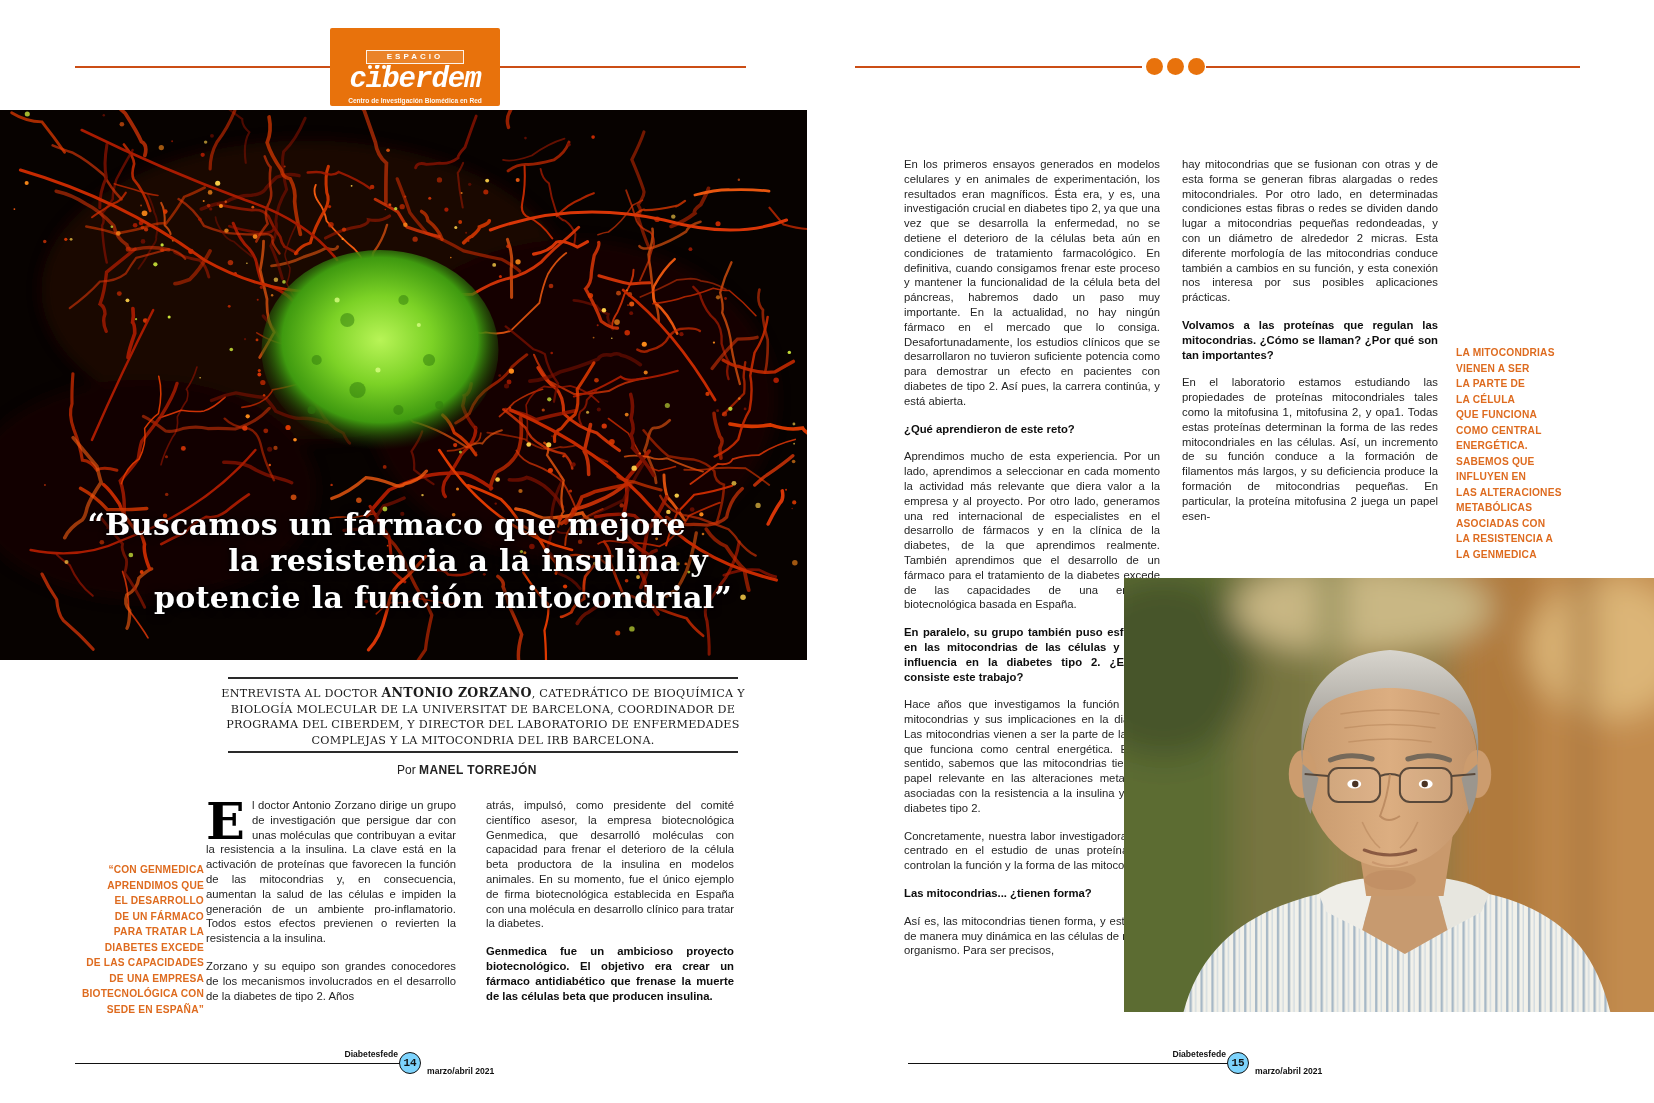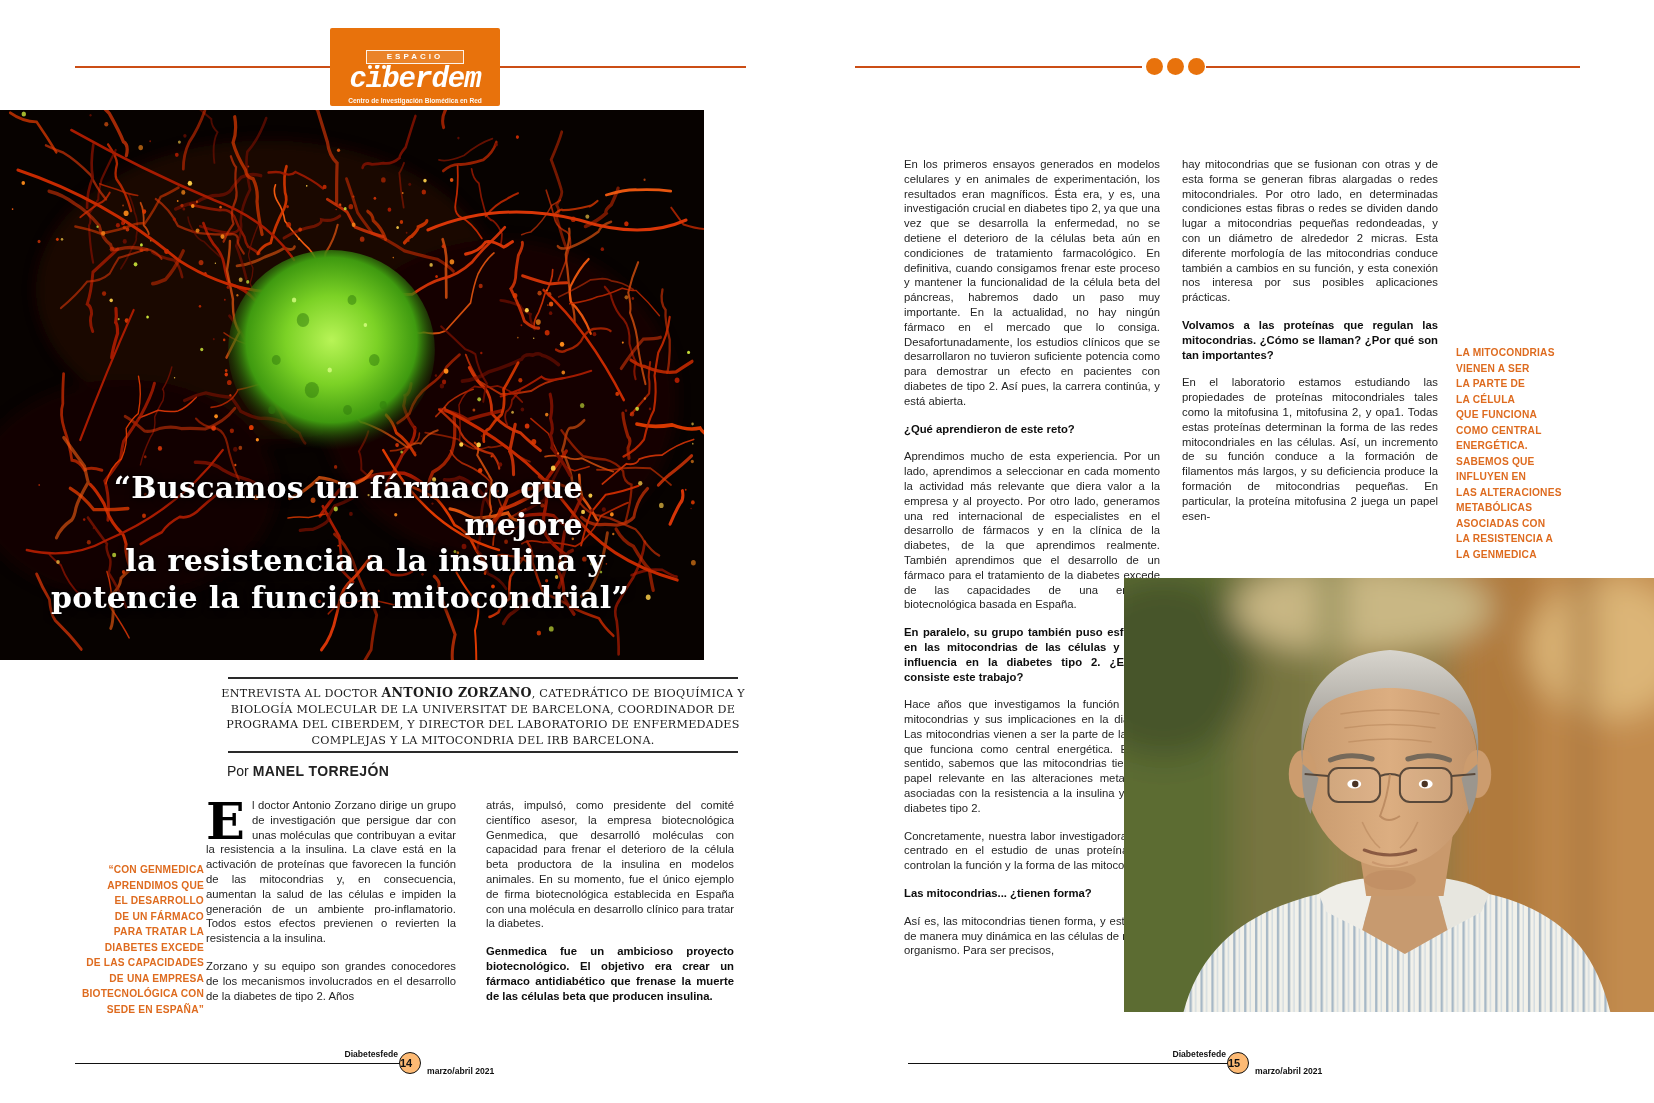--- a/index.html
+++ b/index.html
@@ -21,35 +21,35 @@
         color:#fff;text-align:center;border-radius:2px}
   .logo-kicker{margin:22px auto 0;width:98px;border:1px solid rgba(255,255,255,.9);
         background:rgba(255,255,255,.12);font-size:8px;letter-spacing:3px;padding:1px 0 2px;font-weight:bold}
   .logo-name{font-family:Liberation Mono, monospace;font-style:italic;font-weight:bold;font-size:29px;
         line-height:30px;margin-top:1px;letter-spacing:-1px;position:relative}
   .logo-dots{position:absolute;left:38px;top:37px;display:flex;gap:3px}
   .logo-dots i{width:4px;height:4px;border-radius:50%;background:#fff}
   .logo-tag{font-size:6.6px;line-height:8px;font-weight:bold;opacity:.95;margin-top:2px}
 
   
-  .hero{position:absolute;left:0;top:110px;width:704px;height:550px;background:#070200;overflow:hidden}
+  .hero{position:absolute;left:0;top:110px;width:807px;height:550px;background:#070200;overflow:hidden}
   .hero svg{position:absolute;left:0;top:0;width:100%;height:100%}
   .headline{position:absolute;right:75px;bottom:44px;text-align:right;
         font-family:"DejaVu Serif",serif;font-weight:700;font-size:30px;line-height:36.5px;
         color:#fff;letter-spacing:.3px;text-shadow:0 1px 9px rgba(0,0,0,.9),0 0 3px rgba(0,0,0,.8)}
   .headline div:nth-child(1){margin-right:46px}
   .headline div:nth-child(2){margin-right:24px}
 
   
   .intro-rule{position:absolute;left:228px;width:510px;height:1.5px;background:#2a2a2a}
   .ir-top{top:677px}.ir-bottom{top:751px}
   .intro{position:absolute;left:210px;top:685px;width:546px;text-align:center;
         font-family:"DejaVu Serif",serif;font-size:11.2px;line-height:15.6px;color:#1c1c1c;letter-spacing:.25px}
   .intro b{font-size:12.6px}
-  .byline{position:absolute;left:227px;top:763px;width:546px;text-align:left;font-size:14px;color:#222}
+  .byline{position:absolute;left:194px;top:763px;width:546px;text-align:center;font-size:12px;color:#222}
   .byline b{letter-spacing:.4px}
 
   
   .col{position:absolute;font-size:11.3px;line-height:14.8px;text-align:justify;color:#242424;overflow:hidden}
   .col p{margin:0 0 13px}
   .col .q{font-weight:bold;color:#0d0d0d}
   .col-l1{left:206px;top:798px;width:250px;height:232px}
   .col-l2{left:486px;top:798px;width:248px;height:232px}
   .col-r1{left:904px;top:157px;width:256px;height:860px}
   .col-r2{left:1182px;top:157px;width:256px;height:412px}
@@ -69,21 +69,21 @@
   
   .footer{position:absolute;left:0;top:0;width:100%;height:100%;pointer-events:none;
         font-size:8.6px;font-weight:bold;color:#111}
   .f-line{position:absolute;height:1.4px;background:#111}
   .footer-left .f-line{left:75px;top:1063px;width:325px}
   .footer-right .f-line{left:908px;top:1063px;width:320px}
   .f-pub{position:absolute;width:118px;text-align:right}
   .footer-left .f-pub{left:280px;top:1049px}
   .footer-right .f-pub{left:1108px;top:1049px}
   .f-circle{position:absolute;width:22px;height:22px;border:1.3px solid #111;border-radius:50%;
-        background:#fdba74;text-align:left;line-height:20px;font-family:Liberation Sans, sans-serif;font-size:11px}
+        background:#7dd3fc;text-align:center;line-height:20px;font-family:Liberation Mono, monospace;font-size:11px}
   .footer-left .f-circle{left:399px;top:1052px}
   .footer-right .f-circle{left:1227px;top:1052px}
   .f-issue{position:absolute}
   .footer-left .f-issue{left:427px;top:1066px}
   .footer-right .f-issue{left:1255px;top:1066px}
 </style>
 </head>
 <body>
 
 <div class="spread">

